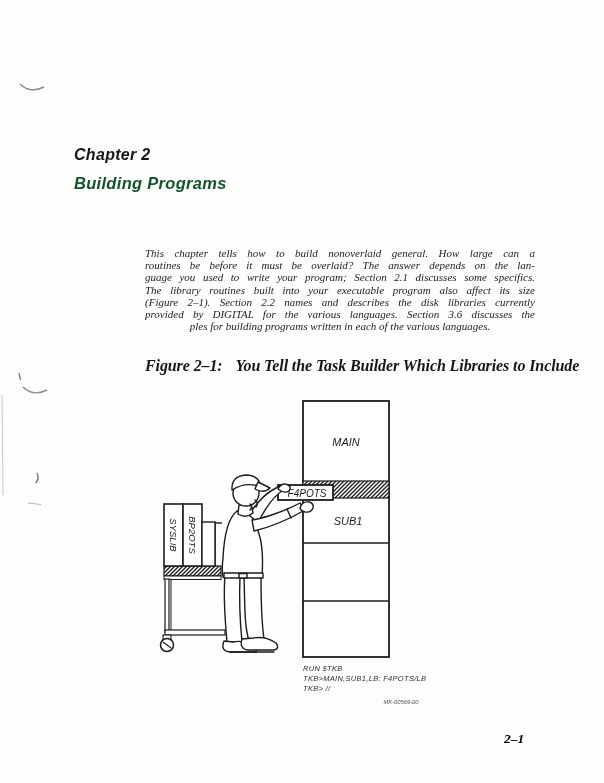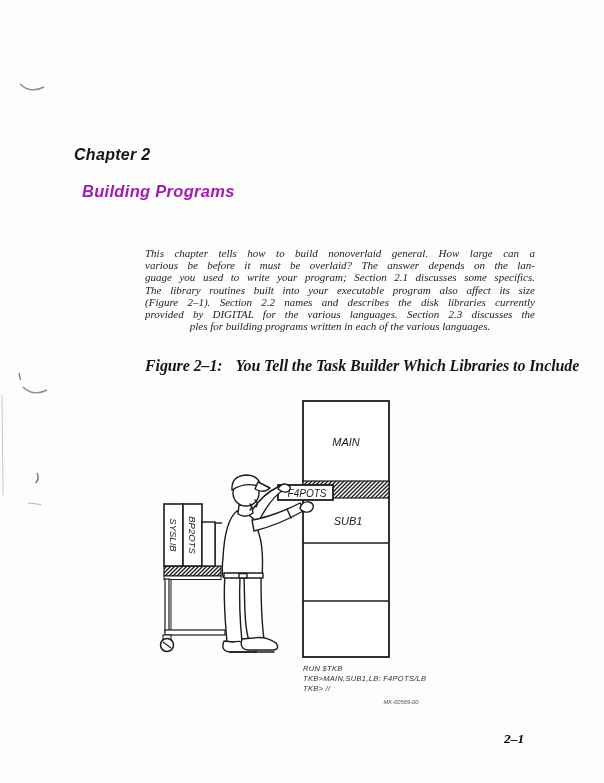--- a/index.html
+++ b/index.html
@@ -7,23 +7,23 @@
     position:relative;width:604px;height:783px;margin:0 auto;
     background:#fdfdfc;overflow:hidden;
     font-family:"Liberation Serif", serif;color:#1c1c1c;font-style:italic;
   }
   .chapter-heading{
     position:absolute;left:74px;top:146px;margin:0;
     font-family:"Liberation Sans", sans-serif;font-weight:bold;
     font-size:16px;letter-spacing:.3px;color:#161616;
   }
   .chapter-title{
-    position:absolute;left:74px;top:174px;margin:8px;
+    position:absolute;left:74px;top:174px;margin:0;
     font-family:"Liberation Sans", sans-serif;font-weight:bold;
-    font-size:16.5px;letter-spacing:.3px;color:#a21caf;
+    font-size:16.5px;letter-spacing:.3px;color:#14532d;
   }
   .body-text{
     position:absolute;left:145px;top:247px;width:390px;
     font-size:11px;line-height:12.2px;color:#222;
   }
   .jline{text-align:justify;text-align-last:justify;white-space:normal;overflow:hidden;height:12.2px;}
   .jline-last{text-align:center;height:12.2px;}
   .figure-caption{
     position:absolute;left:145px;top:357px;width:420px;
     font-weight:bold;font-size:16px;letter-spacing:-0.1px;color:#161616;
@@ -52,25 +52,25 @@
     <path d="M37,413 q3,6 -1.5,10" fill="none" stroke="#777" stroke-width="1.4"></path>
     <path d="M28,443 l13,1.5" fill="none" stroke="#b5b5b5" stroke-width="1"></path>
     <path d="M2,335 L3,435" fill="none" stroke="#c9c9c7" stroke-width="1"></path>
   </svg>
 
   <h1 class="chapter-heading">Chapter 2</h1>
   <h2 class="chapter-title">Building Programs</h2>
 
   <div class="body-text">
     <div class="jline">This chapter tells how to build nonoverlaid general. How large can a</div>
-    <div class="jline">various be before it must be overlaid? The answer depends on the lan-</div>
+    <div class="jline">routines be before it must be overlaid? The answer depends on the lan-</div>
     <div class="jline">guage you used to write your program; Section 2.1 discusses some specifics.</div>
     <div class="jline">The library routines built into your executable program also affect its size</div>
     <div class="jline">(Figure 2–1). Section 2.2 names and describes the disk libraries currently</div>
-    <div class="jline">provided by DIGITAL for the various languages. Section 2.3 discusses the</div>
+    <div class="jline">provided by DIGITAL for the various languages. Section 3.6 discusses the</div>
     <div class="jline-last">ples for building programs written in each of the various languages.</div>
   </div>
 
   <div class="figure-caption">
     <span class="cap-label">Figure 2–1:</span><span>You Tell the Task Builder Which Libraries to Include</span>
   </div>
 
   <div class="figure-area">
     <svg width="320" height="320" viewBox="0 0 320 320">
       <defs>

